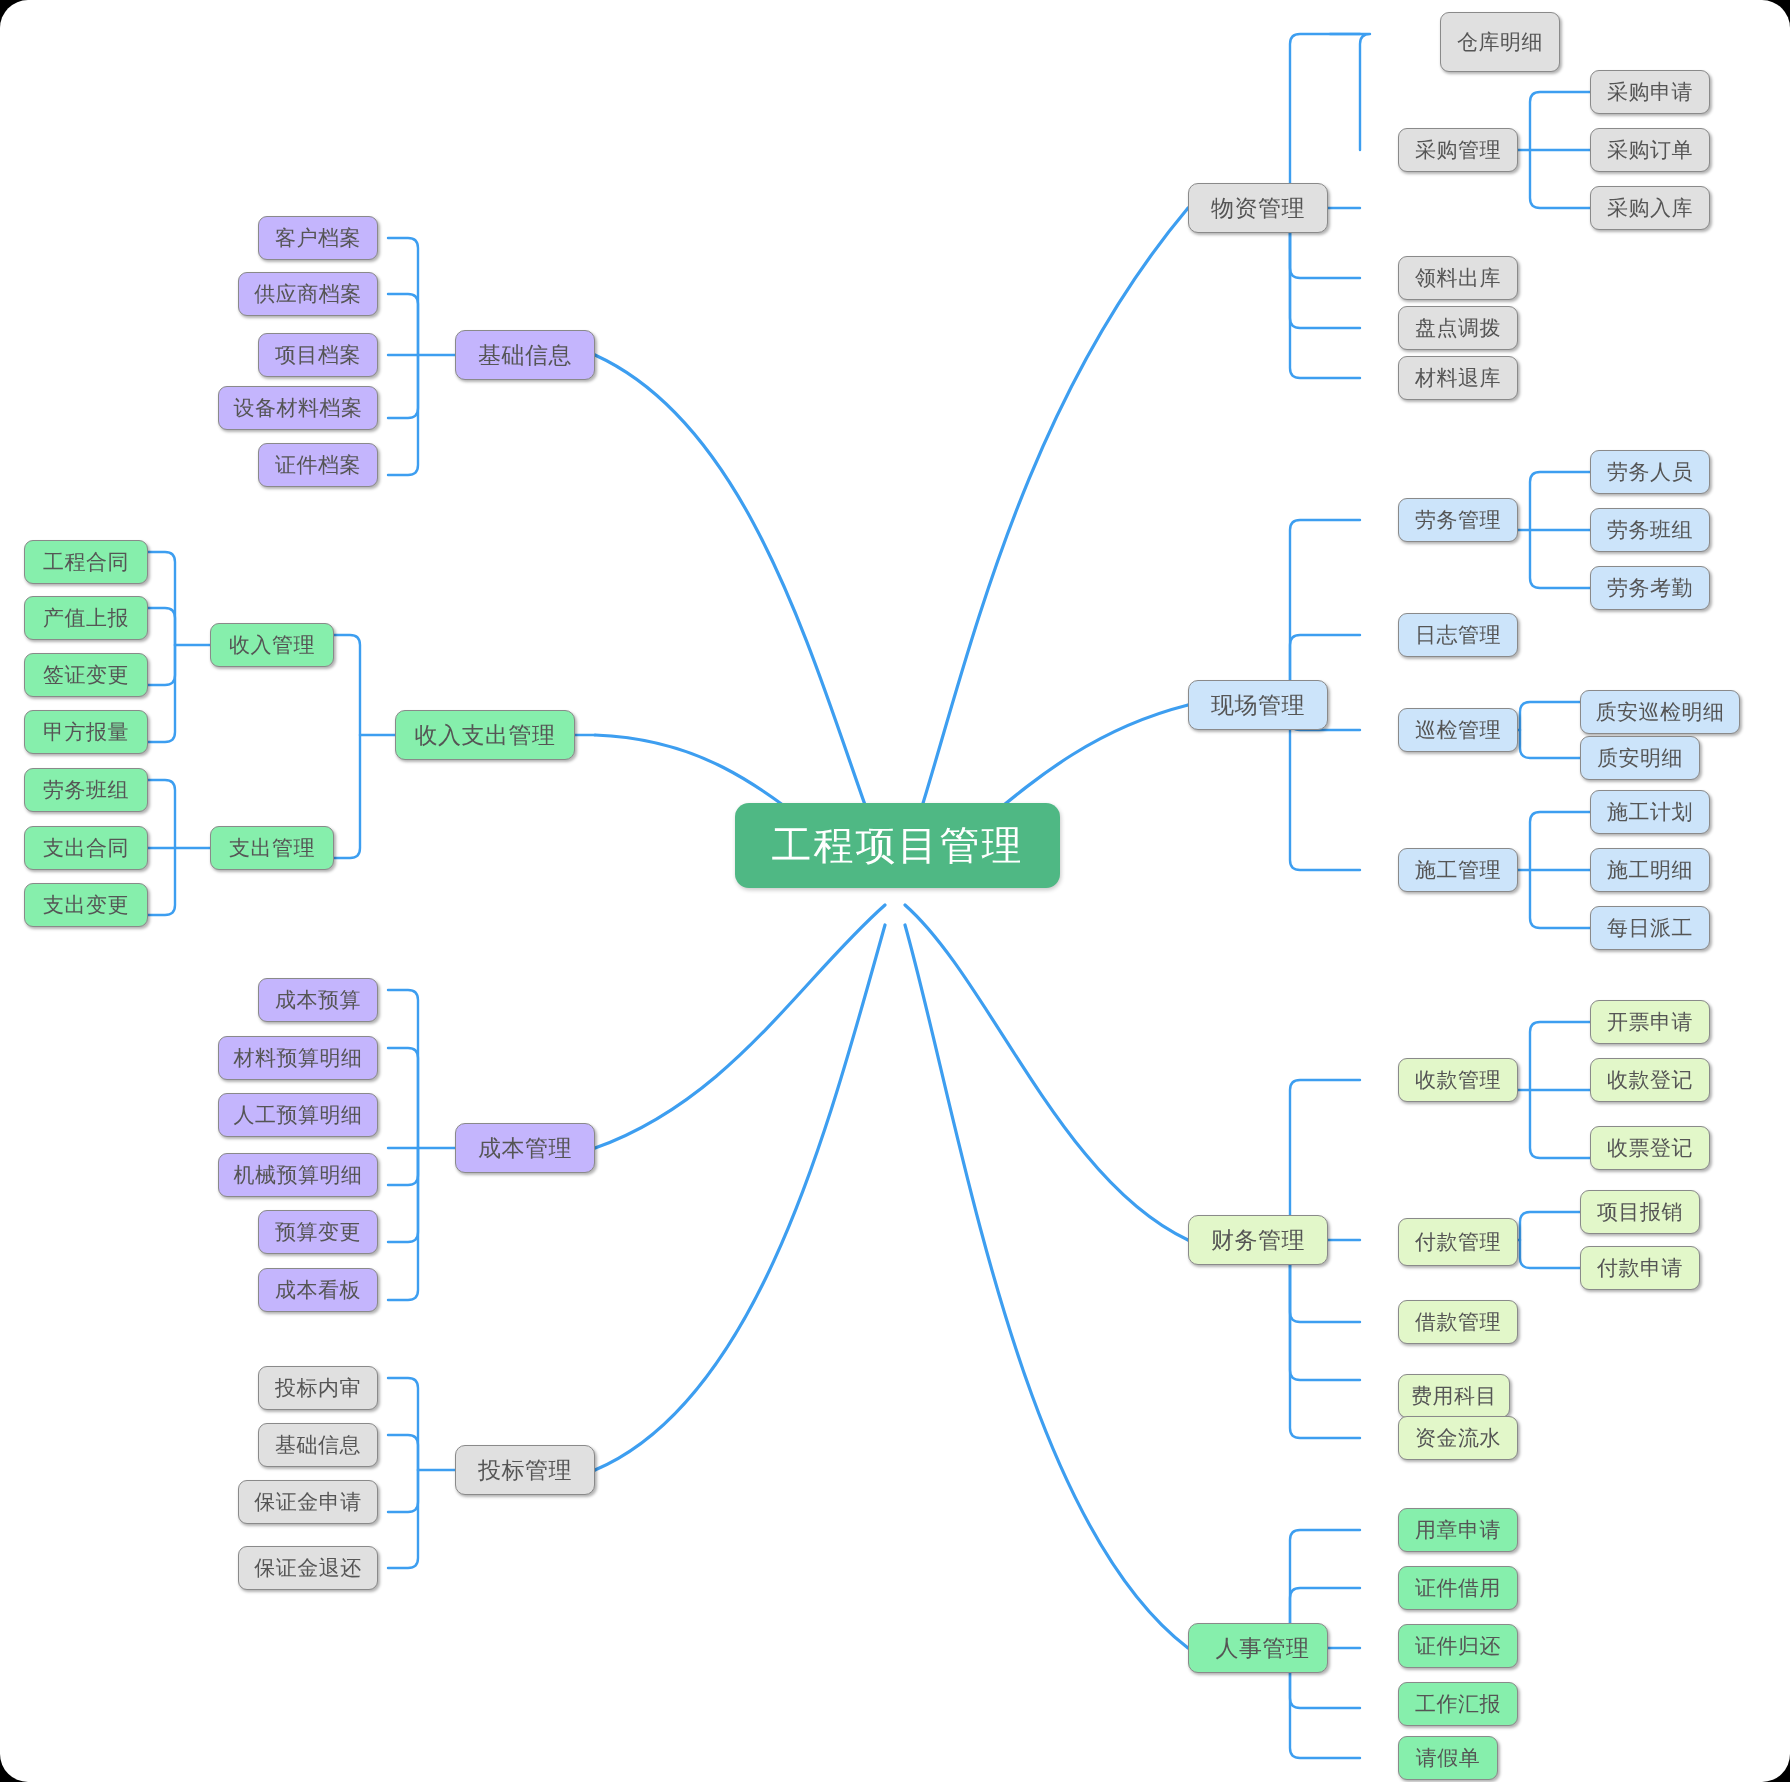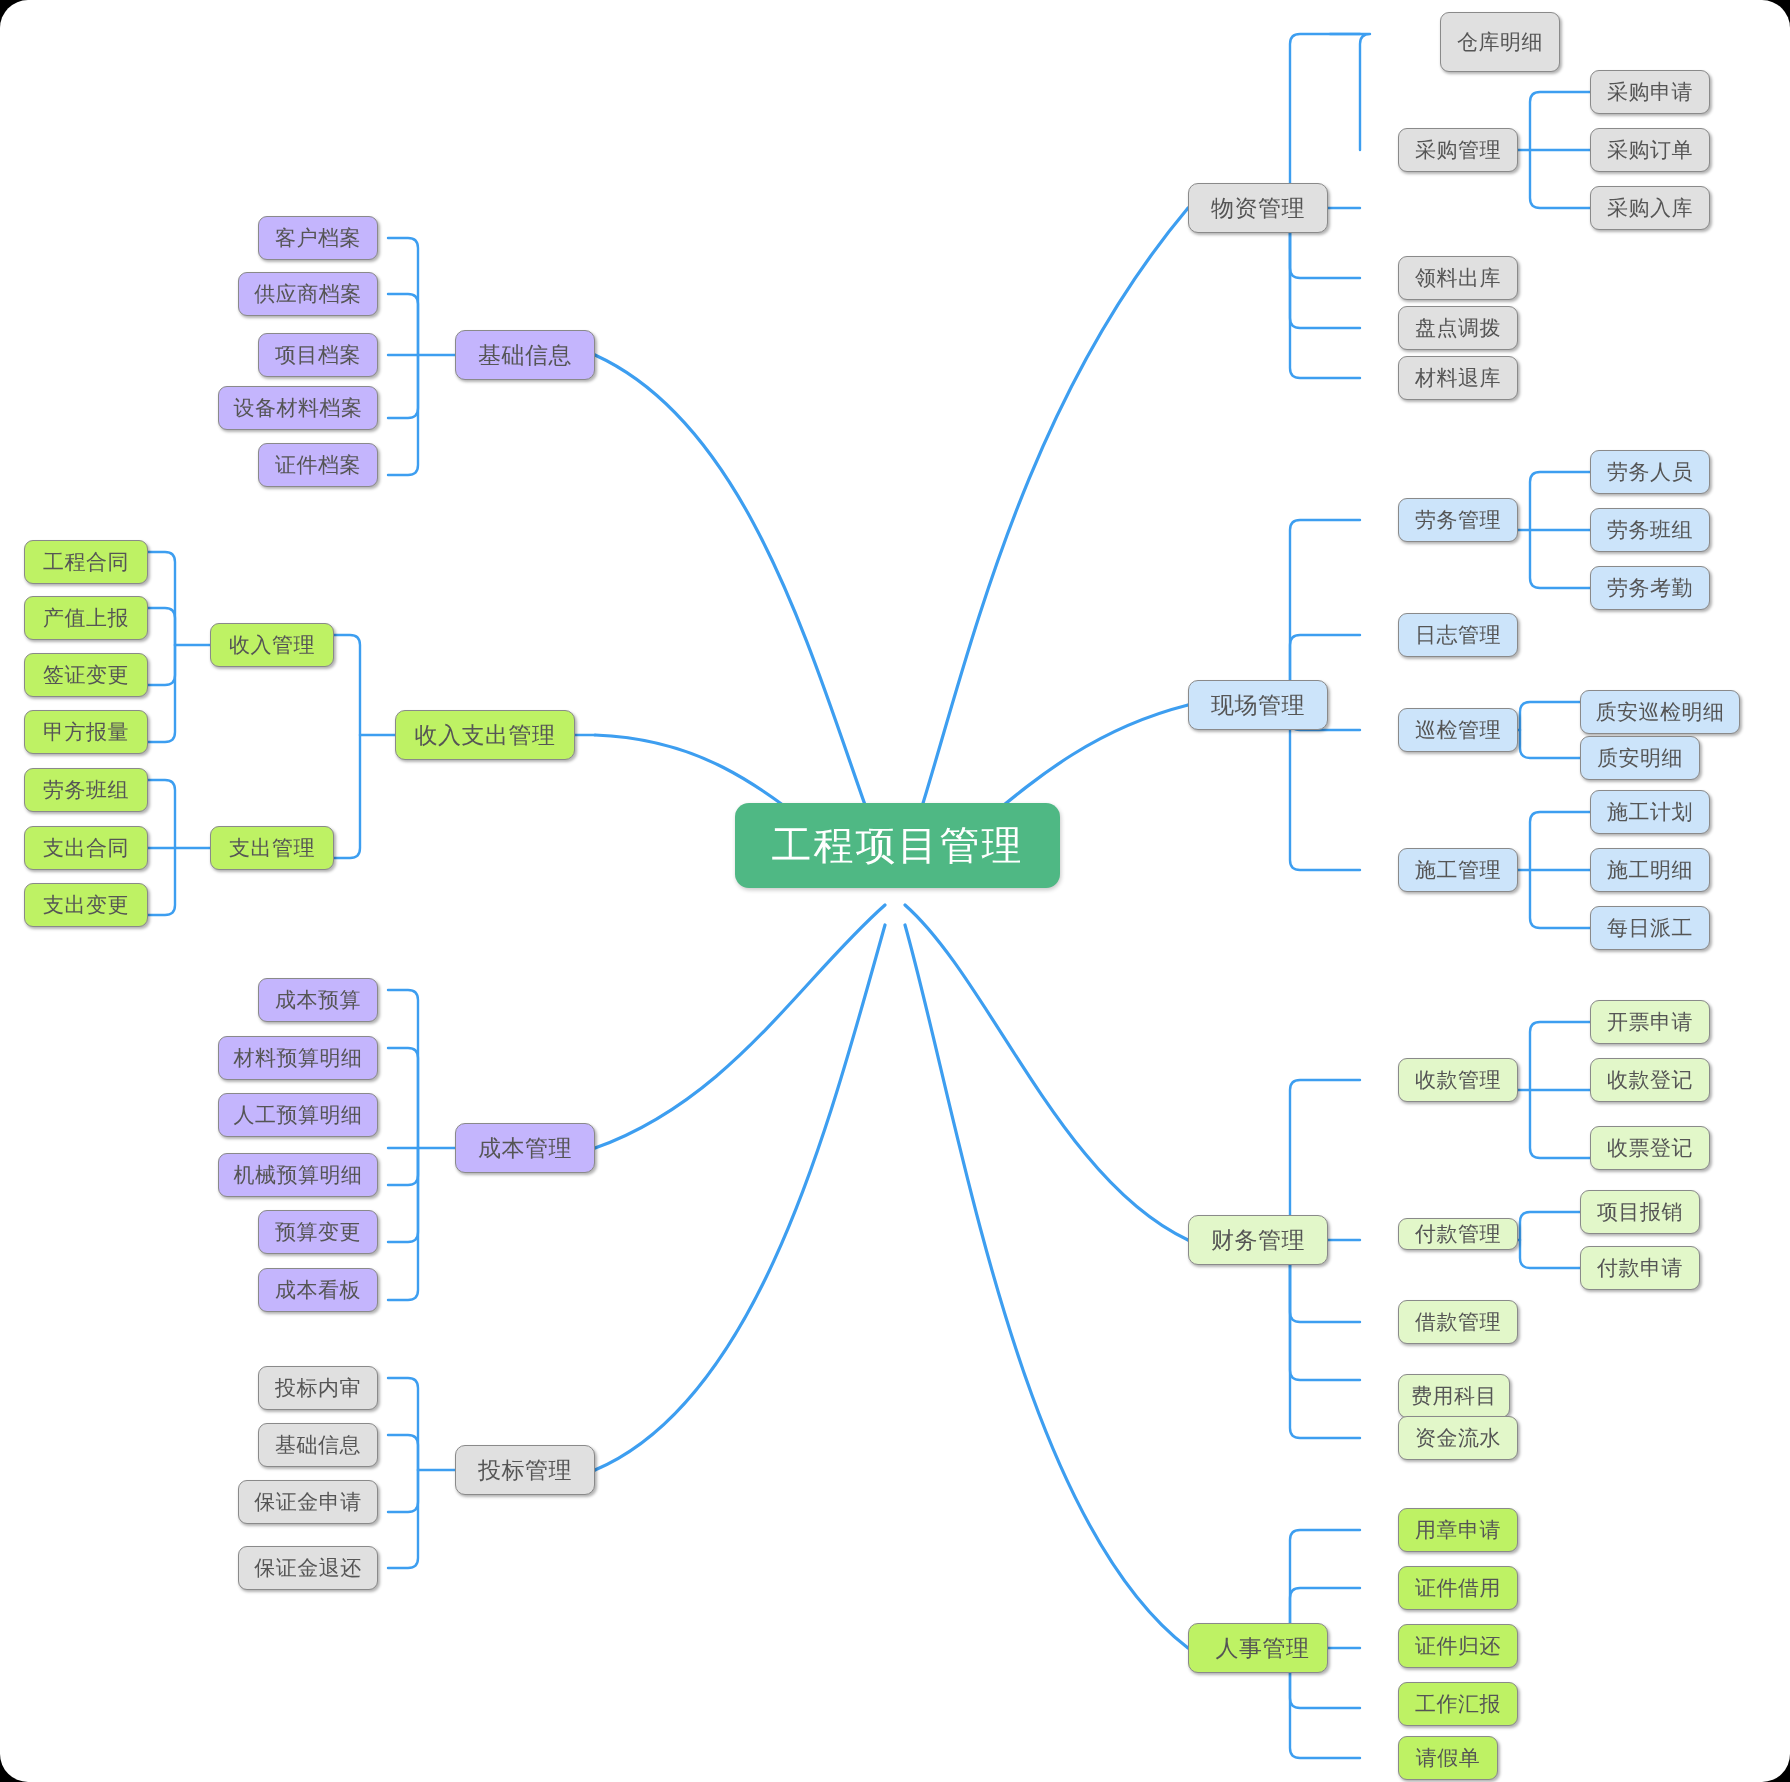--- a/index.html
+++ b/index.html
@@ -32,21 +32,21 @@
     box-shadow:1px 2px 4px rgba(0,0,0,0.22);
     letter-spacing:2px;
   }
   .lvl1{font-size:23px;border-radius:10px;}
   .lvl2{font-size:21px;}
   .lvl3{font-size:21px;}
   .c-gray  {background:#e0e0e0;}
   .c-green {background:#c4b5fd;}
   .c-lgreen{background:#e2f7c9;}
   .c-blue  {background:#cce4fa;}
-  .c-pink  {background:#bef264;}
+  .c-pink  {background:#86efac;}
 </style>
 </head>
 <body>
 
 <div id="canvas">
 
   <svg id="links" viewBox="0 0 1790 1782">
     <g fill="none" stroke="#3d9ef0" stroke-width="3.2" stroke-linecap="round">
 
       <path d="M 905 860 C 960 700 1010 420 1188 208"></path>
@@ -182,21 +182,21 @@
   <div class="node lvl2 c-blue" style="left:1398px;top:848px;width:120px;height:44px;">施工管理</div>
   <div class="node lvl3 c-blue" style="left:1590px;top:790px;width:120px;height:44px;">施工计划</div>
   <div class="node lvl3 c-blue" style="left:1590px;top:848px;width:120px;height:44px;">施工明细</div>
   <div class="node lvl3 c-blue" style="left:1590px;top:906px;width:120px;height:44px;">每日派工</div>
 
   <div class="node lvl1 c-lgreen" style="left:1188px;top:1215px;width:140px;height:50px;">财务管理</div>
   <div class="node lvl2 c-lgreen" style="left:1398px;top:1058px;width:120px;height:44px;">收款管理</div>
   <div class="node lvl3 c-lgreen" style="left:1590px;top:1000px;width:120px;height:44px;">开票申请</div>
   <div class="node lvl3 c-lgreen" style="left:1590px;top:1058px;width:120px;height:44px;">收款登记</div>
   <div class="node lvl3 c-lgreen" style="left:1590px;top:1126px;width:120px;height:44px;">收票登记</div>
-  <div class="node lvl2 c-lgreen" style="left:1398px;top:1218px;width:120px;height:32px;">付款管理</div>
+  <div class="node lvl2 c-lgreen" style="left:1398px;top:1218px;width:120px;height:48px;">付款管理</div>
   <div class="node lvl3 c-lgreen" style="left:1580px;top:1190px;width:120px;height:44px;">项目报销</div>
   <div class="node lvl3 c-lgreen" style="left:1580px;top:1246px;width:120px;height:44px;">付款申请</div>
   <div class="node lvl2 c-lgreen" style="left:1398px;top:1300px;width:120px;height:44px;">借款管理</div>
   <div class="node lvl2 c-lgreen" style="left:1398px;top:1358px;width:112px;height:44px;margin-top:16px;">费用科目</div>
   <div class="node lvl2 c-lgreen" style="left:1398px;top:1416px;width:120px;height:44px;">资金流水</div>
 
   <div class="node lvl1 c-pink" style="left:1188px;top:1623px;width:140px;height:50px;padding-left:9px;">人事管理</div>
   <div class="node lvl2 c-pink" style="left:1398px;top:1508px;width:120px;height:44px;">用章申请</div>
   <div class="node lvl2 c-pink" style="left:1398px;top:1566px;width:120px;height:44px;">证件借用</div>
   <div class="node lvl2 c-pink" style="left:1398px;top:1624px;width:120px;height:44px;">证件归还</div>

